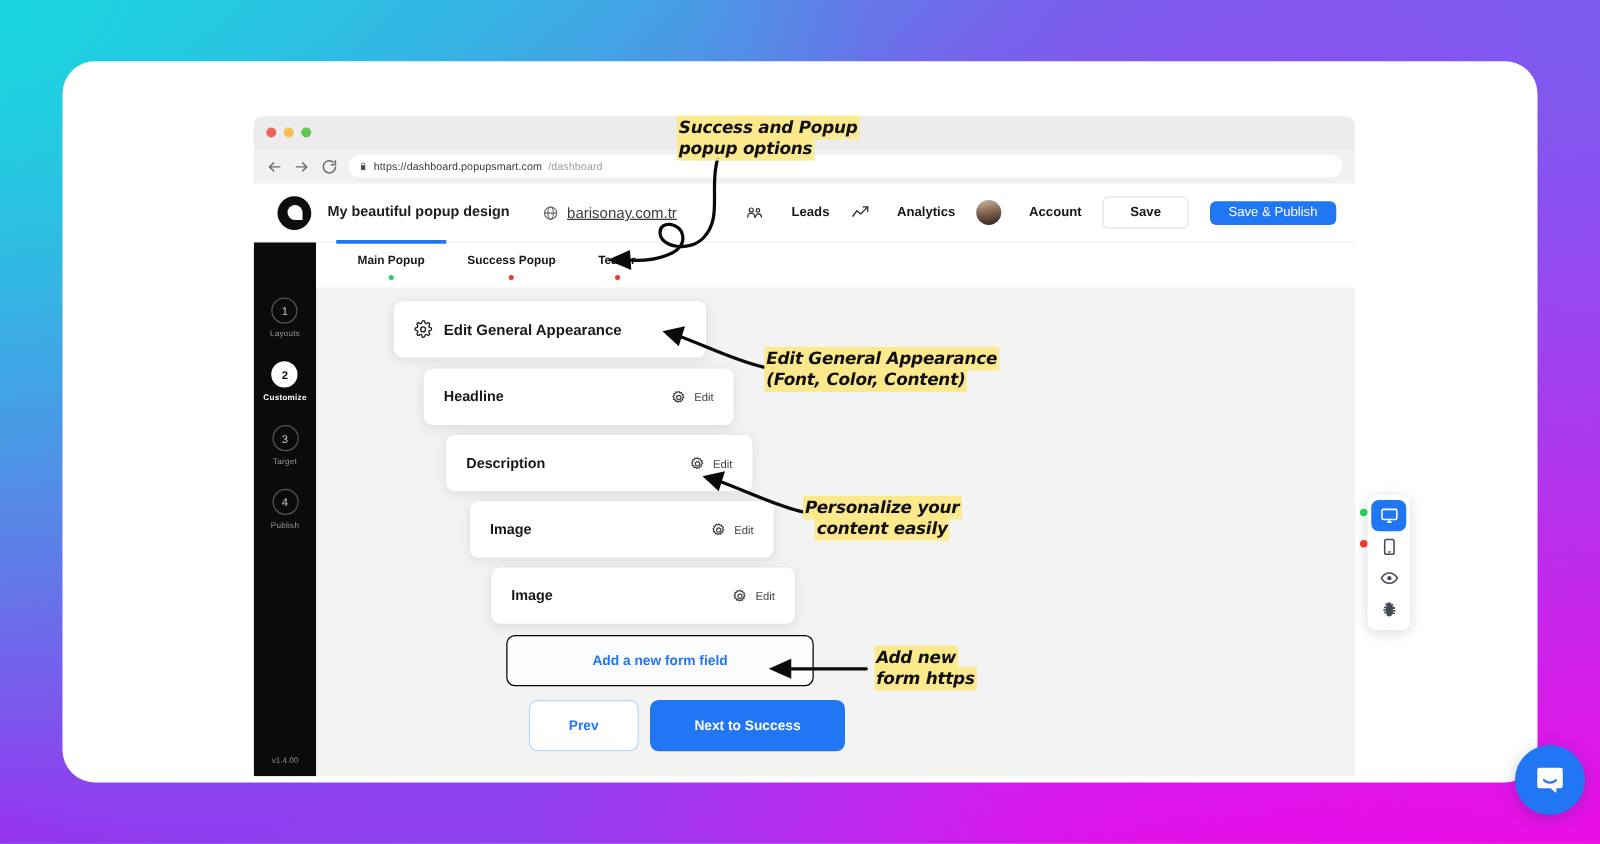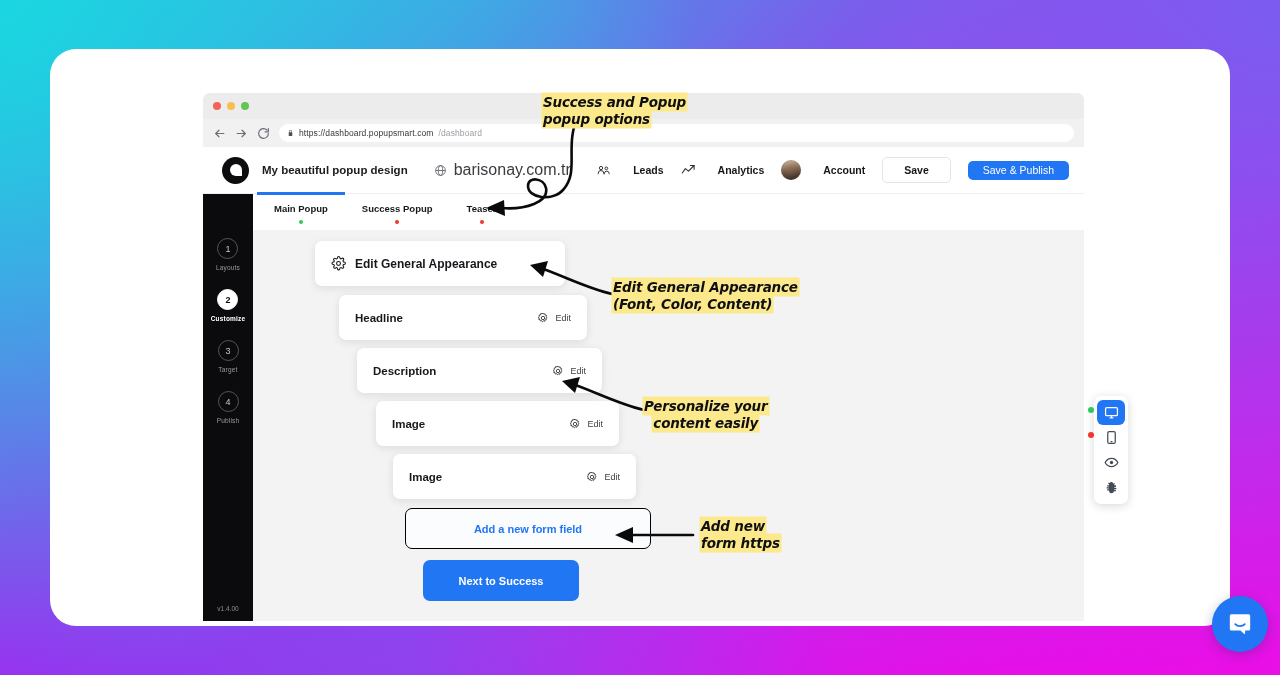--- a/index.html
+++ b/index.html
@@ -47,21 +47,21 @@
   .app-header{
     height:47px; background:#fff; display:flex; align-items:center;
     padding:0 15px 0 19px; border-bottom:1px solid #efeff1;
   }
   .logo{
     width:27px; height:27px; border-radius:50%; background:#0d0d0f; flex:none;
     display:flex; align-items:center; justify-content:center;
   }
   .logo i{ display:block; width:12px; height:12px; border-radius:50% 50% 0 50%; background:#fff; }
   .proj-title{ margin-left:13px; font-size:11.5px; font-weight:bold; color:#1b1c1f; }
-  .site{ margin-left:26px; display:flex; align-items:center; gap:7px; font-size:16px; color:#3a3c40; }
+  .site{ margin-left:26px; display:flex; align-items:center; gap:7px; font-size:12px; color:#3a3c40;text-decoration:underline; }
   .globe{ width:13px; height:13px; color:#5f636b; }
   .hdr-right{ margin-left:auto; display:flex; align-items:center; gap:17px; }
   .hdr-item{ display:flex; align-items:center; gap:22px; font-size:10.5px; font-weight:bold; color:#15171a; }
   .hdr-item svg{ width:15px; height:15px; color:#2b2d31; }
   .avatar{
     width:20px; height:20px; border-radius:50%; flex:none;
     background:linear-gradient(160deg,#c8a88c 0%,#8a6a53 45%,#4b3a2f 100%);
     box-shadow:inset 0 -4px 6px rgba(0,0,0,.35), inset 0 3px 5px rgba(255,255,255,.25);
   }
   .btn-save{
@@ -88,21 +88,21 @@
   }
   .step.active .bub{ background:#fff; border-color:#fff; color:#0b0b0d; font-weight:bold; }
   .step .lbl{ margin-top:5px; font-size:6.5px; color:#9a9ba0; letter-spacing:.2px; }
   .step.active .lbl{ color:#fff; font-weight:bold; }
   .version{ position:absolute; bottom:9px; font-size:6.5px; color:#8d8e93; }
 
   .canvas{ flex:1; background:#f3f3f4; position:relative; }
 
   .tabs{
     height:36px; background:#fff; display:flex; align-items:flex-start;
-    padding-left:4px; gap:0; position:relative;
+    padding-left:16px; gap:0; position:relative;
   }
   .tab{
     padding:9px 17px 0; display:flex; flex-direction:column; align-items:center;
     cursor:pointer; position:relative;
   }
   .tab .t-lbl{ font-size:9.5px; font-weight:bold; color:#16181c; }
   .tab .dot{ width:4px; height:4px; border-radius:50%; margin-top:6px; }
   .tab.active::before{
     content:""; position:absolute; left:0; right:0; top:-2px; height:2.5px; background:#2176f3;
   }
@@ -358,20 +358,21 @@
                     <circle cx="12" cy="12" r="3.4"></circle>
                     <path d="M12 2.2l1.6 2.2 2.6-.6 .5 2.6 2.6 .6-1 2.5 1.7 2-2.2 1.6 .6 2.6-2.6 .5-.6 2.6-2.5-1-2 1.7-1.6-2.2-2.6 .6-.5-2.6-2.6-.6 1-2.5-1.7-2 2.2-1.6-.6-2.6 2.6-.5 .6-2.6 2.5 1z"></path>
                   </svg>
                 <span>Edit</span>
               </span>
             </div>
 
             <div class="addfield">Add a new form field</div>
 
             <div class="navbtns">
+              <div class="btn-prev">Prev</div>
               <div class="btn-next">Next to Success</div>
             </div>
 
           </div>
         </div>
       </div>
     </div>
   </div>
 
   <div class="devbar">

